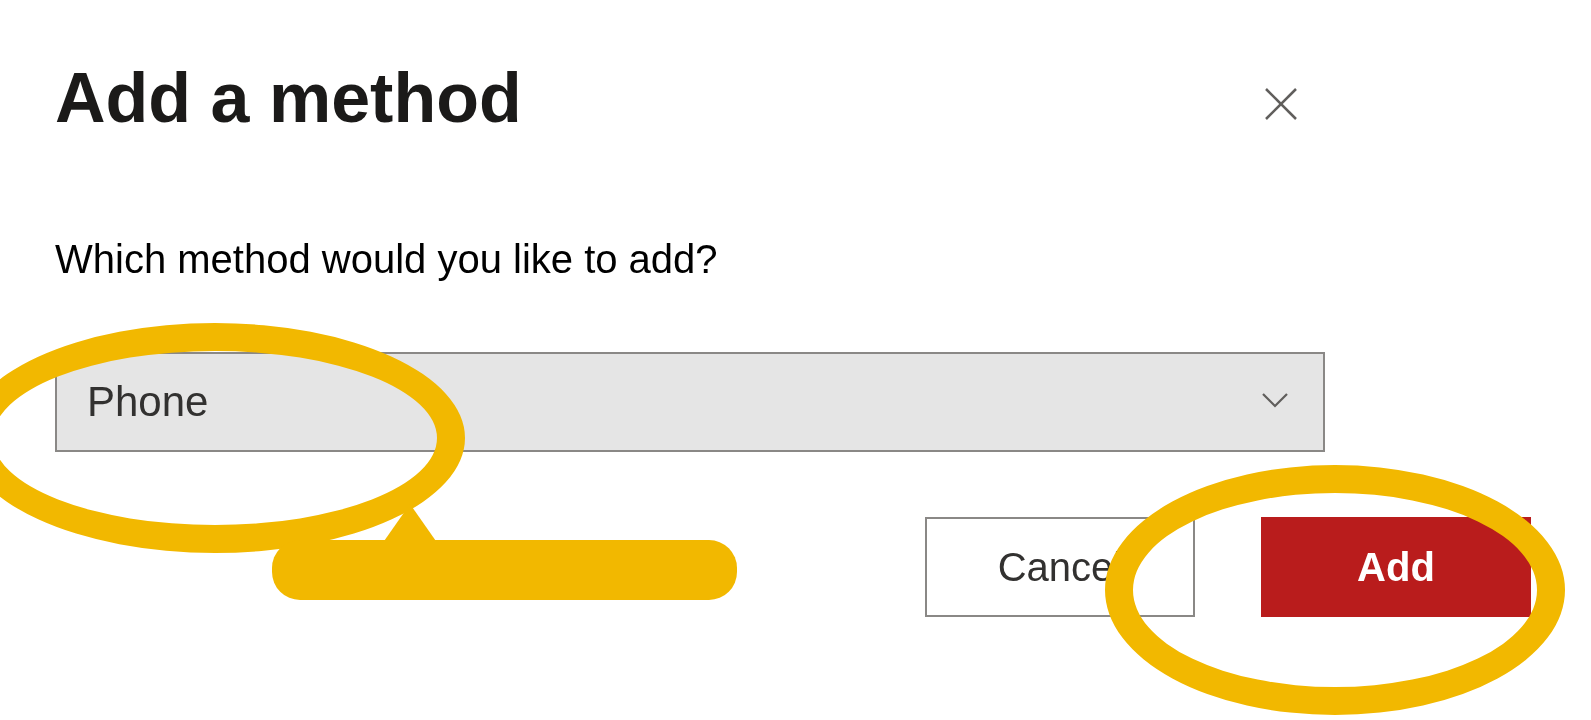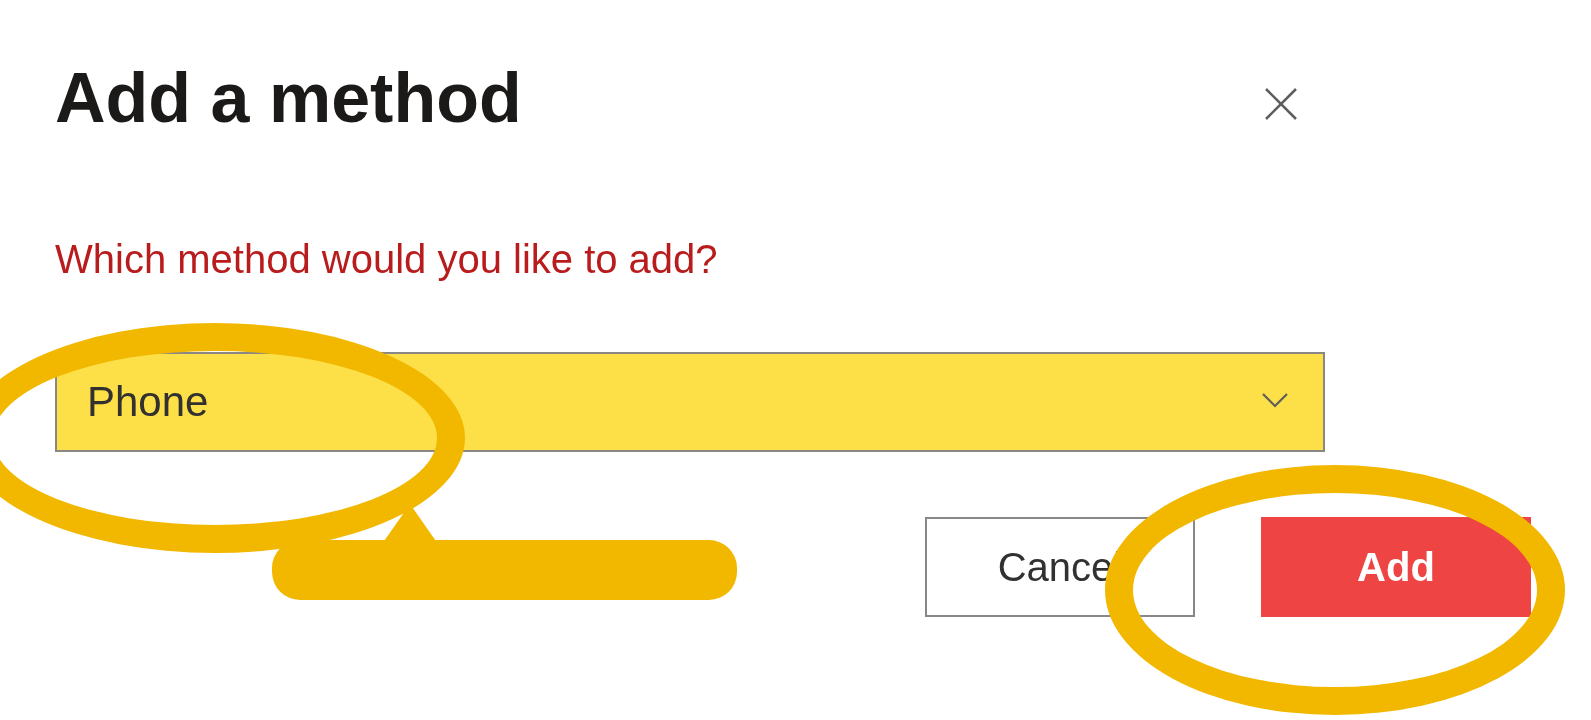--- a/index.html
+++ b/index.html
@@ -38,33 +38,33 @@
       margin-right: 220px;
     }
     .close-btn svg {
       width: 40px;
       height: 40px;
       stroke: #605e5c;
       stroke-width: 1.5;
     }
     .question {
       font-size: 40px;
-      color: #b91c1c;
+      color: #000000;
       margin: 100px 0 0 0;
       font-weight: 400;
     }
     .select-wrap {
       position: relative;
       margin-top: 70px;
     }
     .select {
       width: 1270px;
       height: 100px;
       border: 2px solid #8a8886;
-      background: #fde047;
+      background: #e5e5e5;
       display: flex;
       align-items: center;
       padding: 0 30px;
       cursor: pointer;
       position: relative;
     }
     .select-value {
       font-size: 42px;
       color: #323130;
     }
@@ -97,21 +97,21 @@
       display: flex;
       align-items: center;
       justify-content: center;
     }
     .btn-secondary {
       background: #fff;
       border: 2px solid #8a8886;
       color: #323130;
     }
     .btn-primary {
-      background: #ef4444;
+      background: #b91c1c;
       border: none;
       color: #fff;
       font-weight: 600;
     }
     
     .anno-ellipse {
       position: absolute;
       border: 28px solid #f2b800;
       border-radius: 50%;
       pointer-events: none;

